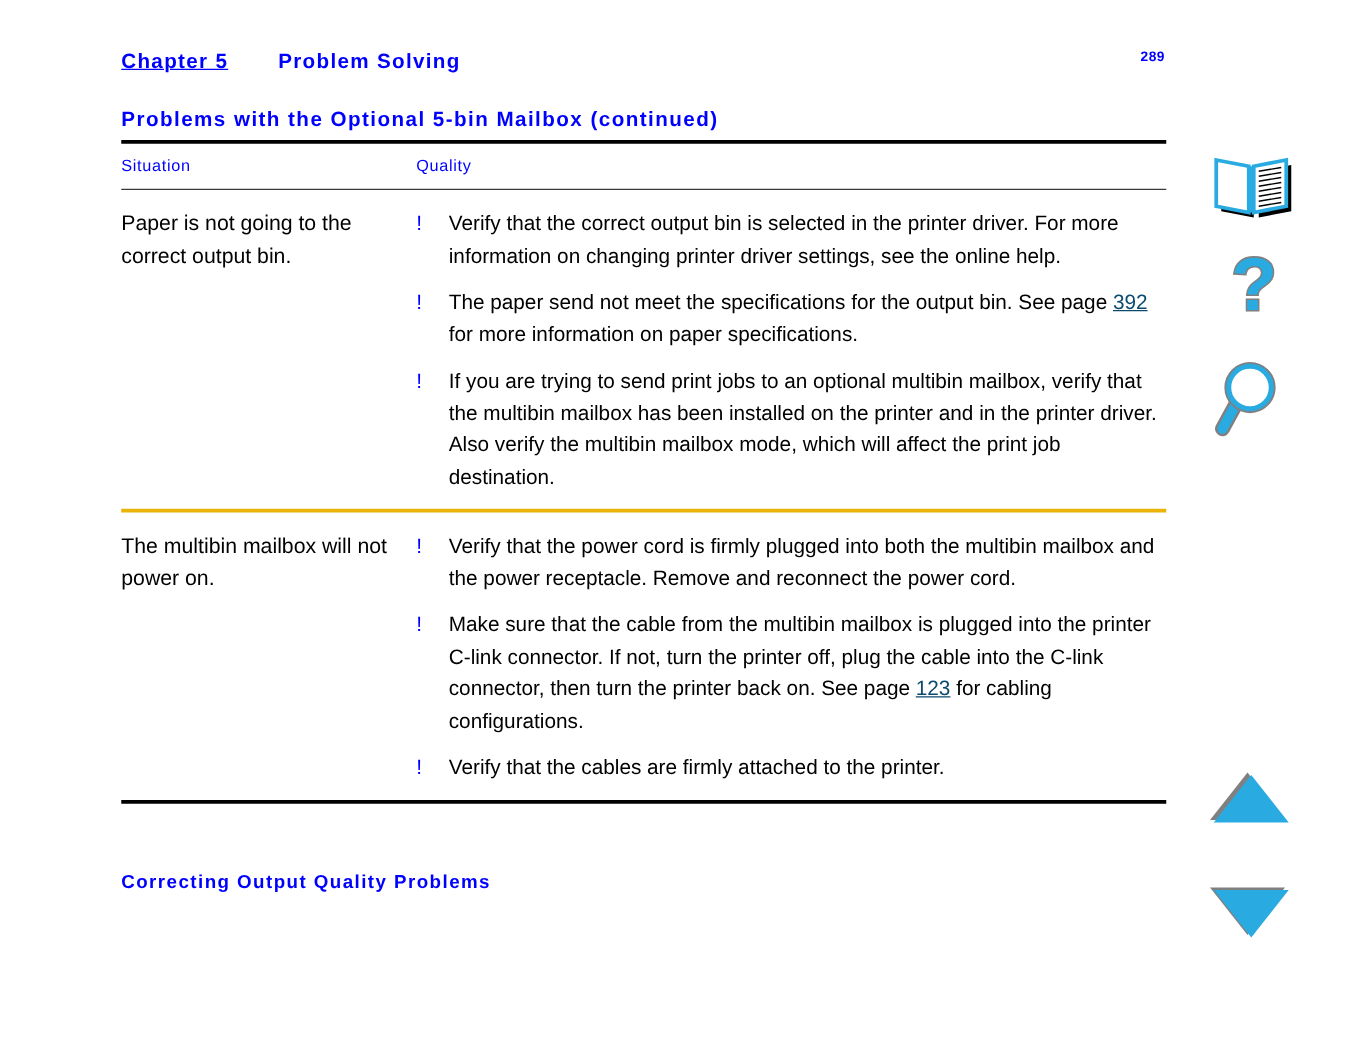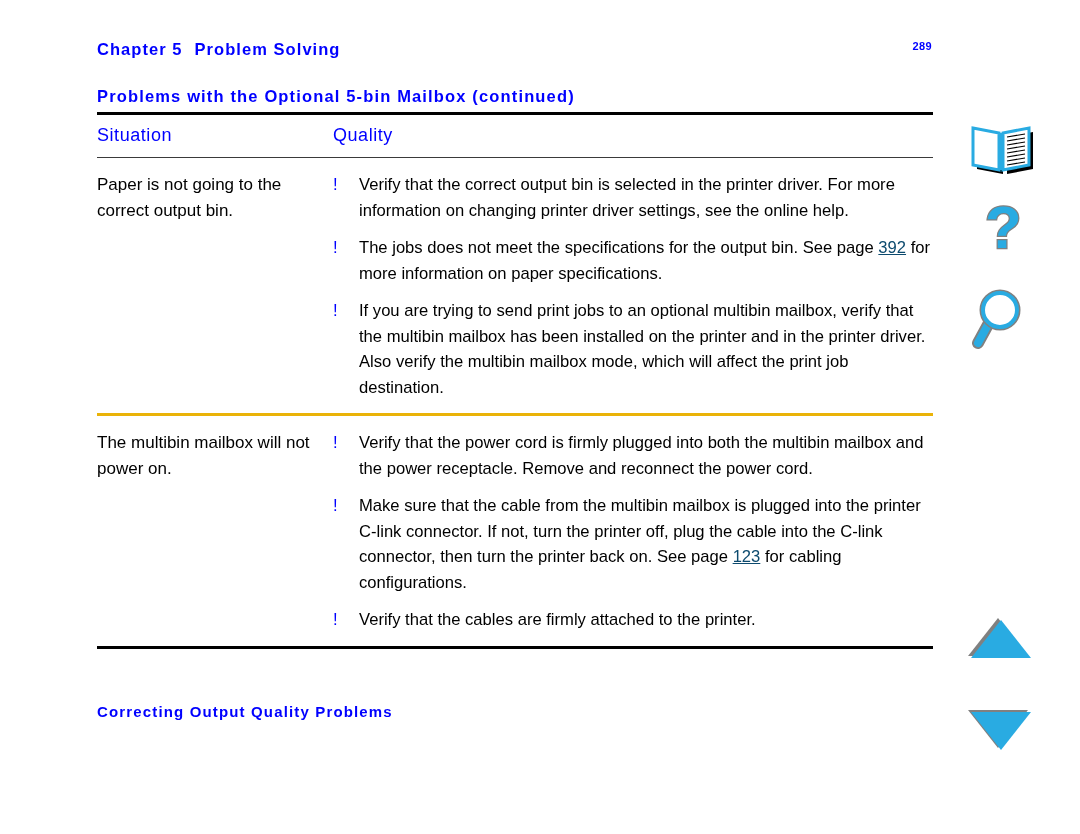--- a/index.html
+++ b/index.html
@@ -41,21 +41,21 @@
   .chapter-line {
     position: absolute;
     left: 0;
     top: 0;
     color: #0000ff;
     font-size: 16.5px;
     font-weight: bold;
     letter-spacing: 1.05px;
     white-space: nowrap;
   }
-  .chapter-label { margin-right: 12px; }
+  .chapter-label { margin-right: 40px; text-decoration: underline; }
   .page-number {
     position: absolute;
     right: 1px;
     top: 0;
     color: #0000ff;
     font-size: 11px;
     font-weight: bold;
     letter-spacing: 0.4px;
   }
 
@@ -77,21 +77,21 @@
   }
   .tbl-head {
     display: flex;
     border-bottom: 1px solid #3a3a3a;
     padding-top: 10px;
     padding-bottom: 11px;
   }
   .tbl-head .col-situation,
   .tbl-head .col-solution {
     color: #0000ff;
-    font-size: 18px;
+    font-size: 13px;
     font-weight: normal;
     letter-spacing: 0.55px;
   }
   .col-situation { width: 236px; flex: 0 0 236px; }
   .col-solution  { flex: 1 1 auto; }
 
   .tbl-row {
     display: flex;
     padding-top: 14px;
     padding-bottom: 13px;
@@ -197,21 +197,21 @@
         <div class="cell-situation">Paper is not going to the correct output bin.</div>
         <div class="cell-solution">
 
           <div class="bullet">
             <div class="bullet-mark">!</div>
             <div class="bullet-text"><span>Verify that the correct output bin is selected in the printer driver. For more information on changing printer driver settings, see the online help.</span></div>
           </div>
 
           <div class="bullet">
             <div class="bullet-mark">!</div>
-            <div class="bullet-text"><span>The jobs does not meet the specifications for the output bin. See page </span><span class="xref">392</span><span> for more information on paper specifications.</span></div>
+            <div class="bullet-text"><span>The paper send not meet the specifications for the output bin. See page </span><span class="xref">392</span><span> for more information on paper specifications.</span></div>
           </div>
 
           <div class="bullet">
             <div class="bullet-mark">!</div>
             <div class="bullet-text"><span>If you are trying to send print jobs to an optional multibin mailbox, verify that the multibin mailbox has been installed on the printer and in the printer driver. Also verify the multibin mailbox mode, which will affect the print job destination.</span></div>
           </div>
 
         </div>
       </div>
 

